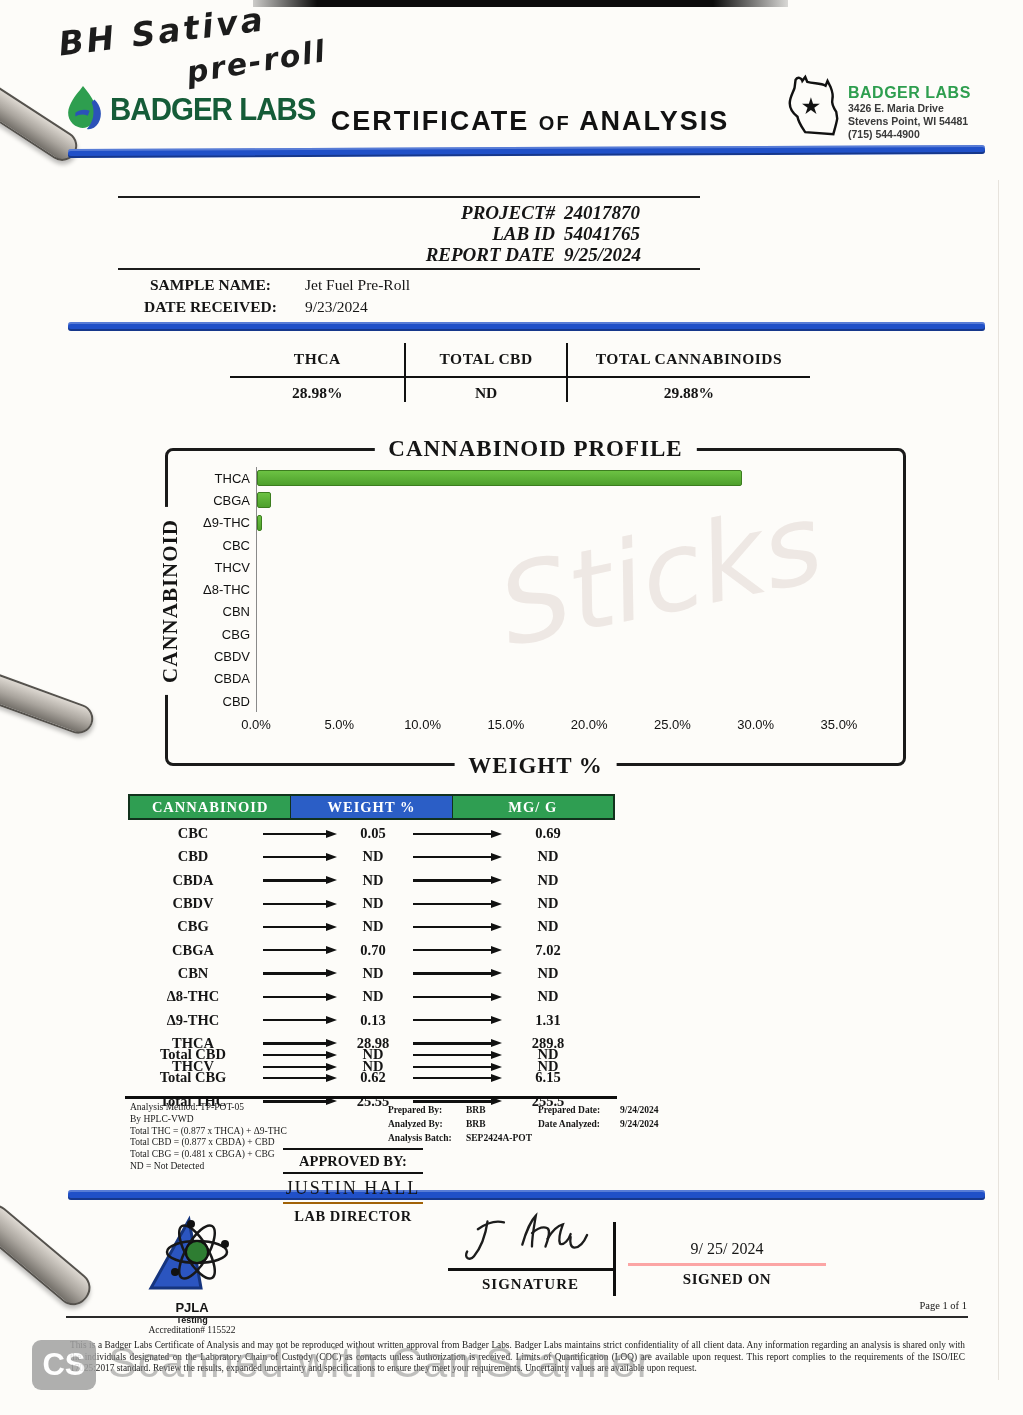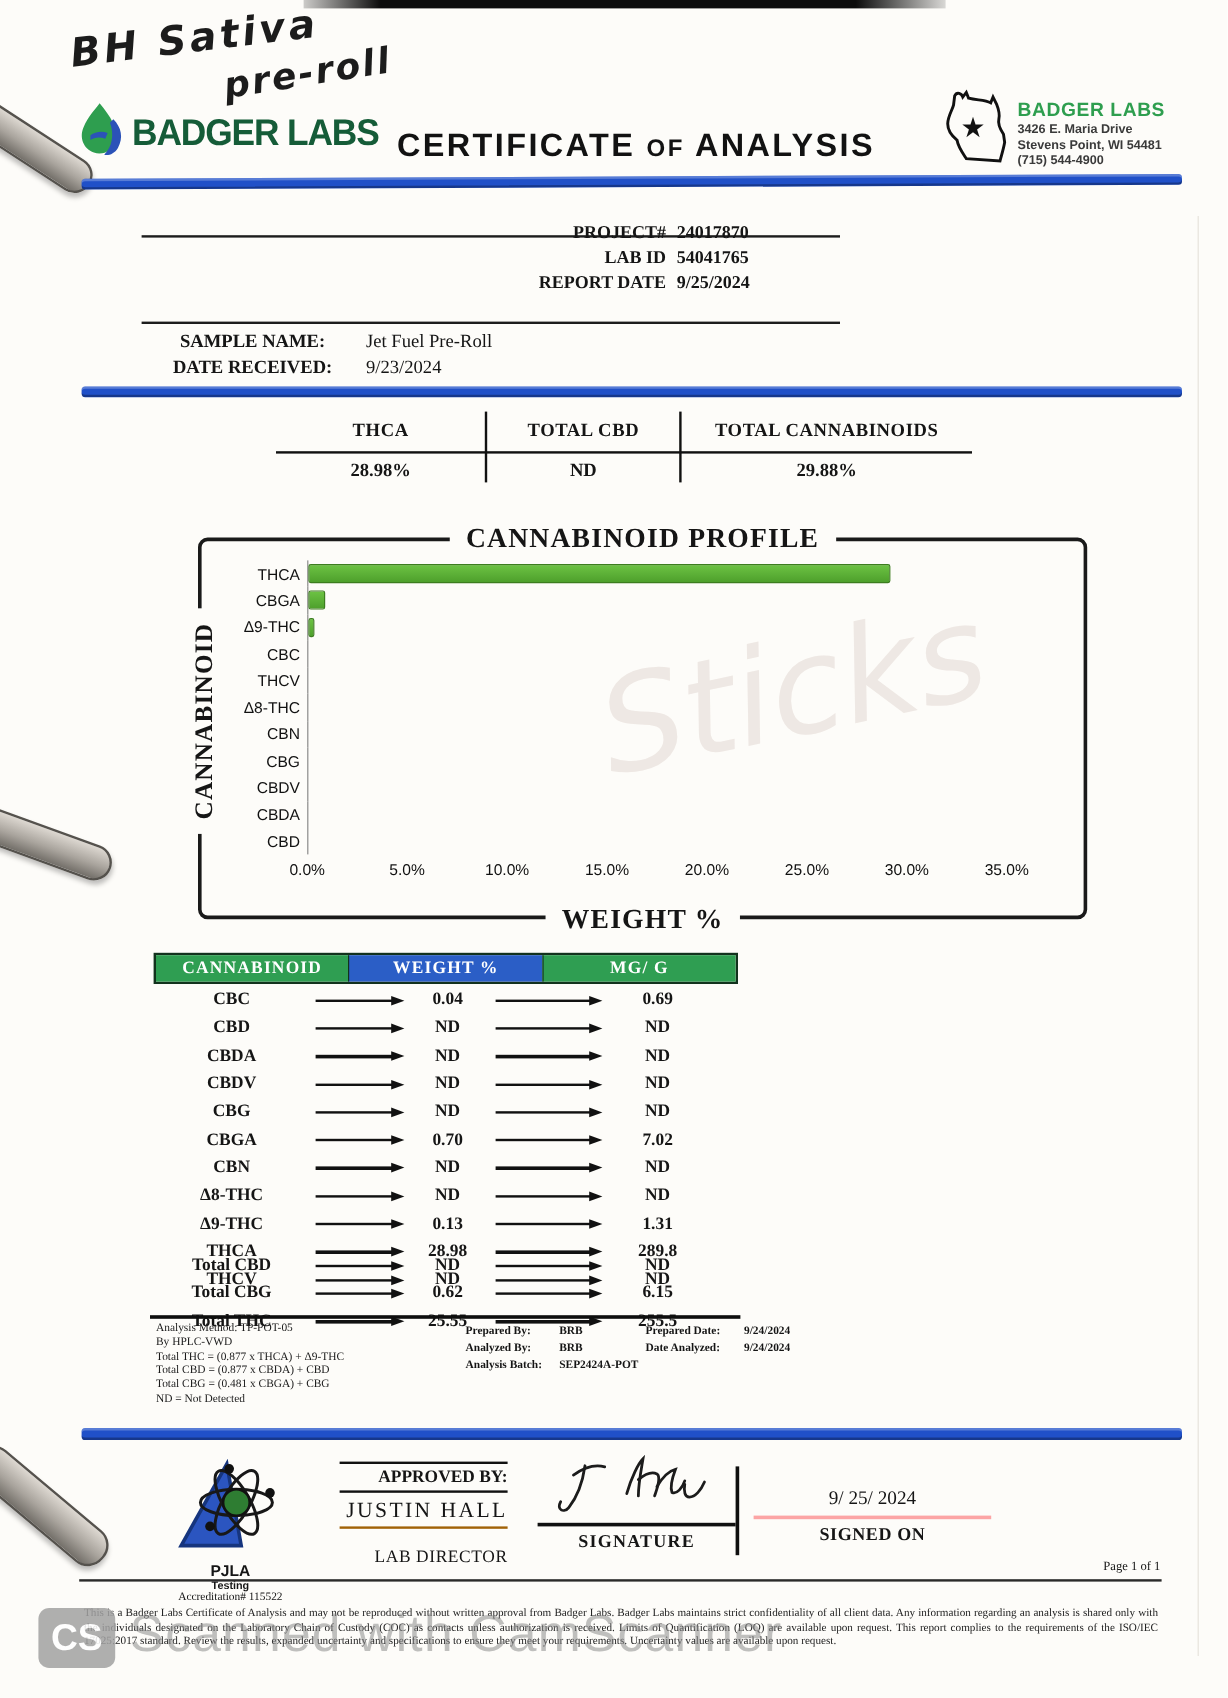--- a/index.html
+++ b/index.html
@@ -36,21 +36,21 @@
   .bluebar{position:absolute;left:68px;width:917px;height:9px;background:#2050c8;border-radius:3px;
     box-shadow:inset 0 2px 0 rgba(255,255,255,.25), inset 0 -2px 0 rgba(0,0,0,.3);}
   .bb1{top:147px;transform:rotate(-.25deg);}
   .bb2{top:322px;}
   .bb3{top:1190px;height:10px;}
 
   
   .rule{position:absolute;background:#1d1d1d;}
   .rule1{left:118px;top:196px;width:582px;height:2px;}
   .rule2{left:118px;top:268px;width:582px;height:2px;}
-  .proj-info{position:absolute;left:380px;top:184px;width:330px;font-size:15px;font-weight:bold;}
+  .proj-info{position:absolute;left:380px;top:202px;width:330px;font-size:19px;font-weight:bold;font-style:italic;}
   .proj-row{display:flex;line-height:21px;}
   .proj-row .lab{width:175px;text-align:right;}
   .proj-row .val{padding-left:9px;}
   .sample-info{position:absolute;left:128px;top:274px;font-size:15.5px;}
   .sample-row{display:flex;line-height:22px;}
   .sample-row .lab{width:165px;font-weight:bold;text-align:center;}
   .sample-row .val{padding-left:12px;}
 
   
   .summary{position:absolute;left:230px;top:343px;width:580px;height:59px;display:flex;}
@@ -106,25 +106,25 @@
   .prep-block{position:absolute;left:388px;top:1103px;font-size:9.5px;line-height:14px;}
   .prep-row{display:grid;grid-template-columns:78px 72px 82px 70px;}
   .prep-row b{font-weight:bold;}
 
   
   .pjla{position:absolute;left:112px;top:1210px;width:160px;text-align:center;
     font-family:"Liberation Sans",sans-serif;}
   .pjla-name{font-weight:bold;font-size:13px;margin-top:-2px;}
   .pjla-sub{font-weight:bold;font-size:9px;}
   .pjla-acc{font-family:"Liberation Serif",serif;font-size:9.5px;}
-  .approved{position:absolute;left:283px;top:1218px;width:140px;text-align:right;}
+  .approved{position:absolute;left:283px;top:1148px;width:140px;text-align:center;}
   .approved .l1{border-top:2px solid #111;border-bottom:2px solid #111;
     font-weight:bold;font-size:14.5px;padding:3px 0 2px;}
   .approved .l2{border-bottom:2px solid #a16207;font-size:18px;letter-spacing:2px;padding:4px 0 3px;}
-  .approved .l3{font-weight:normal;font-size:14.5px;padding-top:4px;letter-spacing:.5px;margin-top:12px;}
+  .approved .l3{font-weight:bold;font-size:14.5px;padding-top:4px;letter-spacing:.5px;}
   .sig-area{position:absolute;left:448px;top:1206px;width:165px;text-align:center;}
   .sig-line{border-bottom:3px solid #111;}
   .sig-label{font-weight:bold;font-size:15px;letter-spacing:1px;padding-top:5px;}
   .vdivider{position:absolute;left:613px;top:1222px;width:3px;height:74px;background:#0f0f0f;}
   .signed-on{position:absolute;left:628px;top:1232px;width:198px;text-align:center;}
   .signed-date{font-weight:normal;font-size:16px;height:34px;padding-top:8px;border-bottom:3px solid #fca5a5;box-sizing:border-box;}
   .signed-label{font-weight:bold;font-size:15px;letter-spacing:.5px;padding-top:5px;}
   .page-num{position:absolute;right:56px;top:1300px;font-size:10.5px;}
   .footer-line{position:absolute;left:66px;top:1316px;width:902px;height:2px;background:#2a2a2a;}
   .disclaimer{position:absolute;left:70px;top:1321px;width:895px;font-size:9.3px;line-height:11.6px;
@@ -301,21 +301,21 @@
 
   <div class="tbl-header" id="tbl-header">
       <div class="th" style="background: rgb(47, 158, 82);">CANNABINOID</div>
       <div class="th" style="background: rgb(43, 94, 198); border-left: 1.5px solid rgb(18, 50, 29);">WEIGHT %</div>
       <div class="th" style="background: rgb(47, 158, 82); border-left: 1.5px solid rgb(18, 50, 29);">MG/ G</div>
     </div>
   <div class="tbl-rows" id="table-rows">
       <div class="trow">
         <span class="tname">CBC</span>
         <div class="arrow"></div>
-        <span class="tval">0.04</span>
+        <span class="tval">0.05</span>
         <div class="arrow"></div>
         <span class="tval">0.69</span>
       </div>
       <div class="trow">
         <span class="tname">CBD</span>
         <div class="arrow"></div>
         <span class="tval">ND</span>
         <div class="arrow"></div>
         <span class="tval">ND</span>
       </div>

